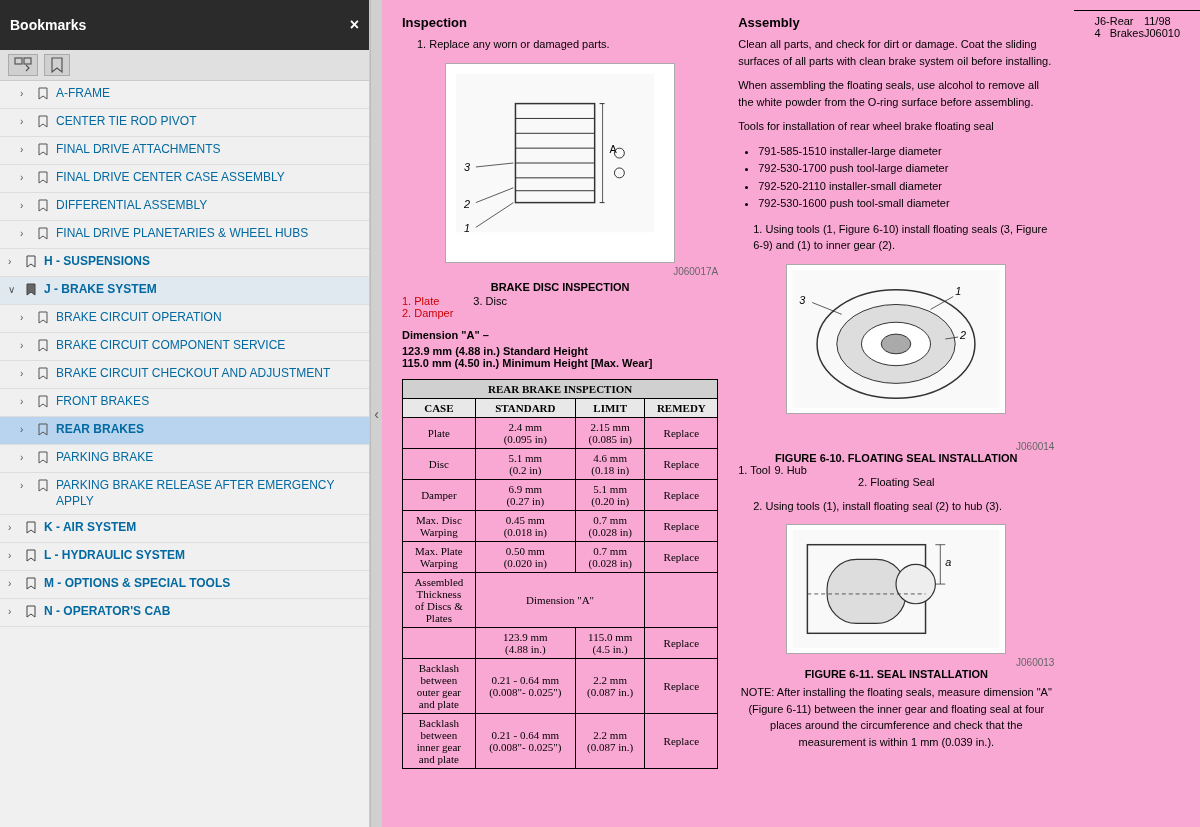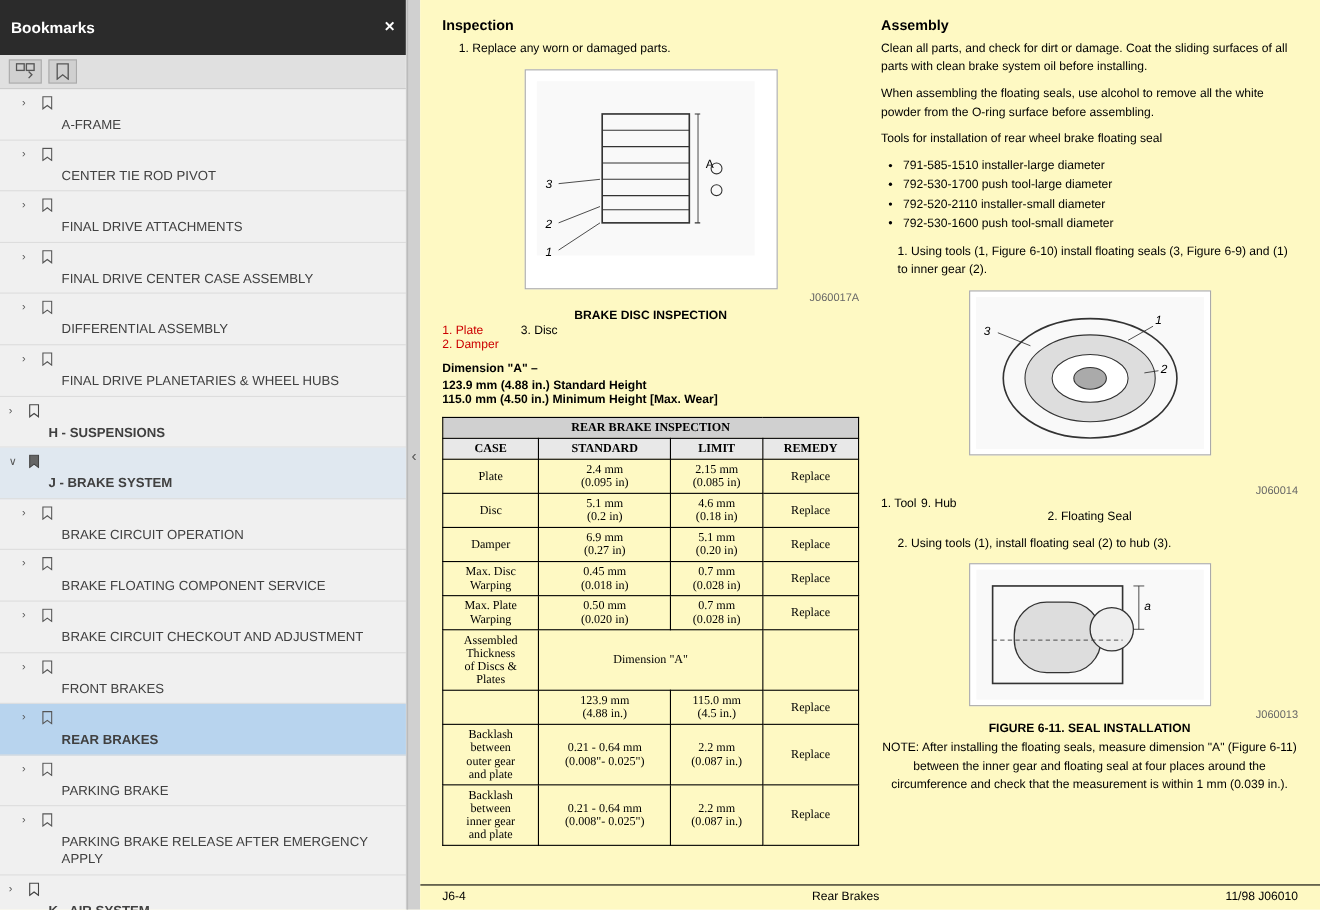--- a/index.html
+++ b/index.html
@@ -88,36 +88,35 @@
     .bookmark-icon {
       min-width: 14px;
       width: 14px;
       color: #555;
       margin-top: 1px;
     }
 
     .item-label {
       font-size: 12px;
       line-height: 1.3;
-      color: #404040;
+      color: #0369a1;
       font-weight: normal;
-      margin-top: 20px;
     }
 
     .item-label.bold {
       font-weight: bold;
     }
 
     
     #main-content {
       flex: 1;
-      background: #fef9c3;
+      background: #f9a8d4;
       overflow-y: auto;
       display: flex;
-      flex-direction: column;
+      flex-direction: row;
     }
 
     
     #collapse-handle {
       width: 12px;
       background: #d0d0d0;
       display: flex;
       align-items: center;
       justify-content: center;
       cursor: pointer;
@@ -346,21 +345,21 @@
       <span class="item-label">BRAKE CIRCUIT OPERATION</span>
     </div>
 
     <div class="tree-item tree-item-indent1">
       <span class="expand-arrow">›</span>
       <span class="bookmark-icon">
         <svg width="10" height="13" viewBox="0 0 10 13">
             <polygon points="1,1 9,1 9,12 5,9 1,12" fill="none" stroke="#555" stroke-width="1"></polygon>
           </svg>
       </span>
-      <span class="item-label">BRAKE FLOATING COMPONENT SERVICE</span>
+      <span class="item-label">BRAKE CIRCUIT COMPONENT SERVICE</span>
     </div>
 
     <div class="tree-item tree-item-indent1">
       <span class="expand-arrow">›</span>
       <span class="bookmark-icon">
         <svg width="10" height="13" viewBox="0 0 10 13">
             <polygon points="1,1 9,1 9,12 5,9 1,12" fill="none" stroke="#555" stroke-width="1"></polygon>
           </svg>
       </span>
       <span class="item-label">BRAKE CIRCUIT CHECKOUT AND ADJUSTMENT</span>
@@ -605,20 +604,21 @@
           <ellipse cx="110" cy="80" rx="15" ry="10" fill="#aaa" stroke="#333" stroke-width="1"></ellipse>
 
           <text x="12" y="40" font-size="11" font-family="Arial" font-style="italic">3</text>
           <line x1="25" y1="38" x2="55" y2="50" stroke="#333" stroke-width="0.8"></line>
           <text x="170" y="30" font-size="11" font-family="Arial" font-style="italic">1</text>
           <line x1="168" y1="32" x2="145" y2="45" stroke="#333" stroke-width="0.8"></line>
           <text x="175" y="75" font-size="11" font-family="Arial" font-style="italic">2</text>
           <line x1="173" y1="73" x2="160" y2="75" stroke="#333" stroke-width="0.8"></line>
         </svg>
         <div style="font-size:10px; text-align:right; color:#666;margin-top:24px;">J060014</div>
+        <div style="font-weight:bold; font-size:11px; text-align:center;">FIGURE 6-10. FLOATING SEAL INSTALLATION</div>
         <div style="font-size:11px; display:flex; gap:4px; justify-content:flex-start;">
           <span>1. Tool</span>
           <span>9. Hub</span>
         </div>
         <div style="font-size:11px; text-align:center;">2. Floating Seal</div>
       </div>
 
       <div class="numbered-item">2. Using tools (1), install floating seal (2) to hub (3).</div>
 
       <div class="diagram-container">

